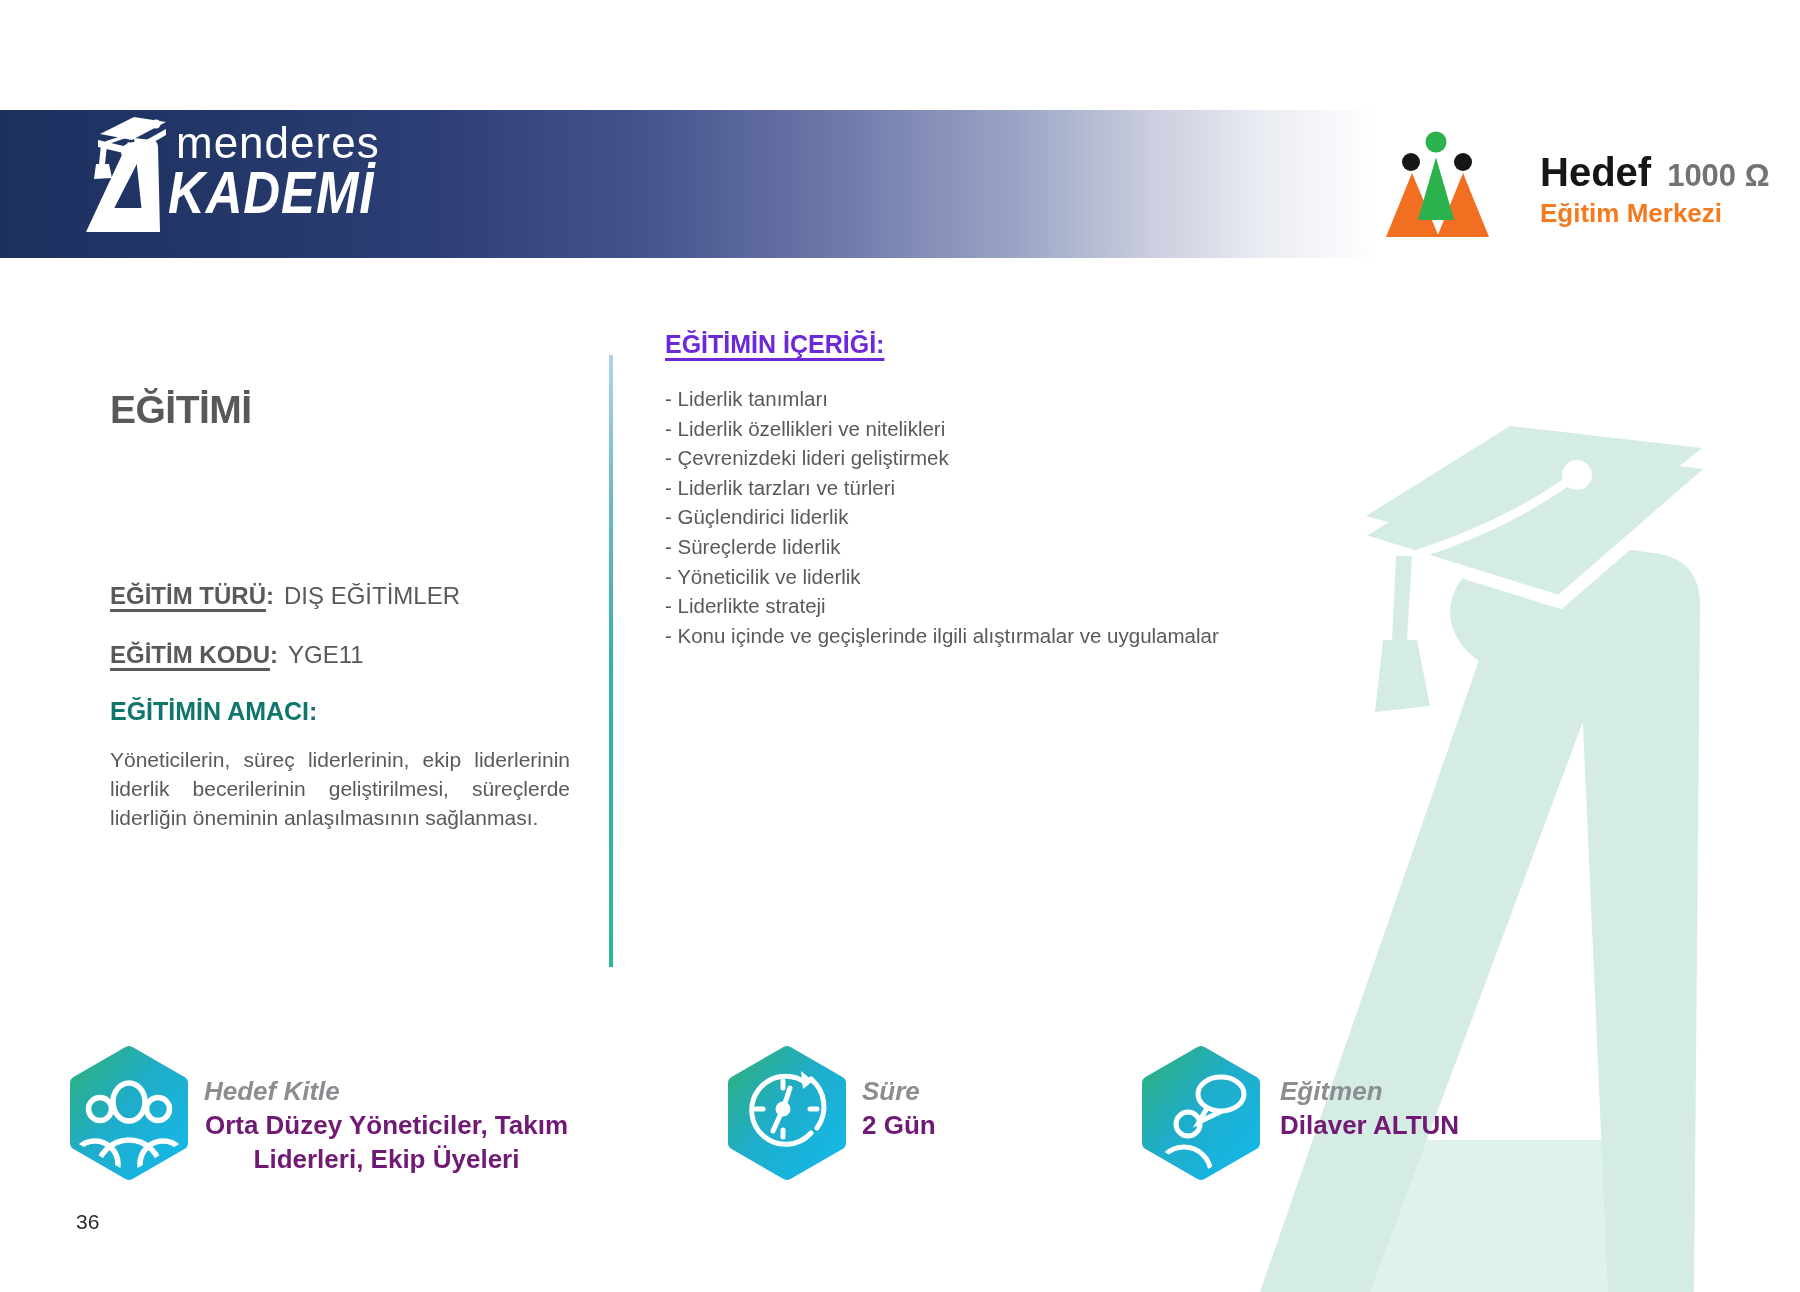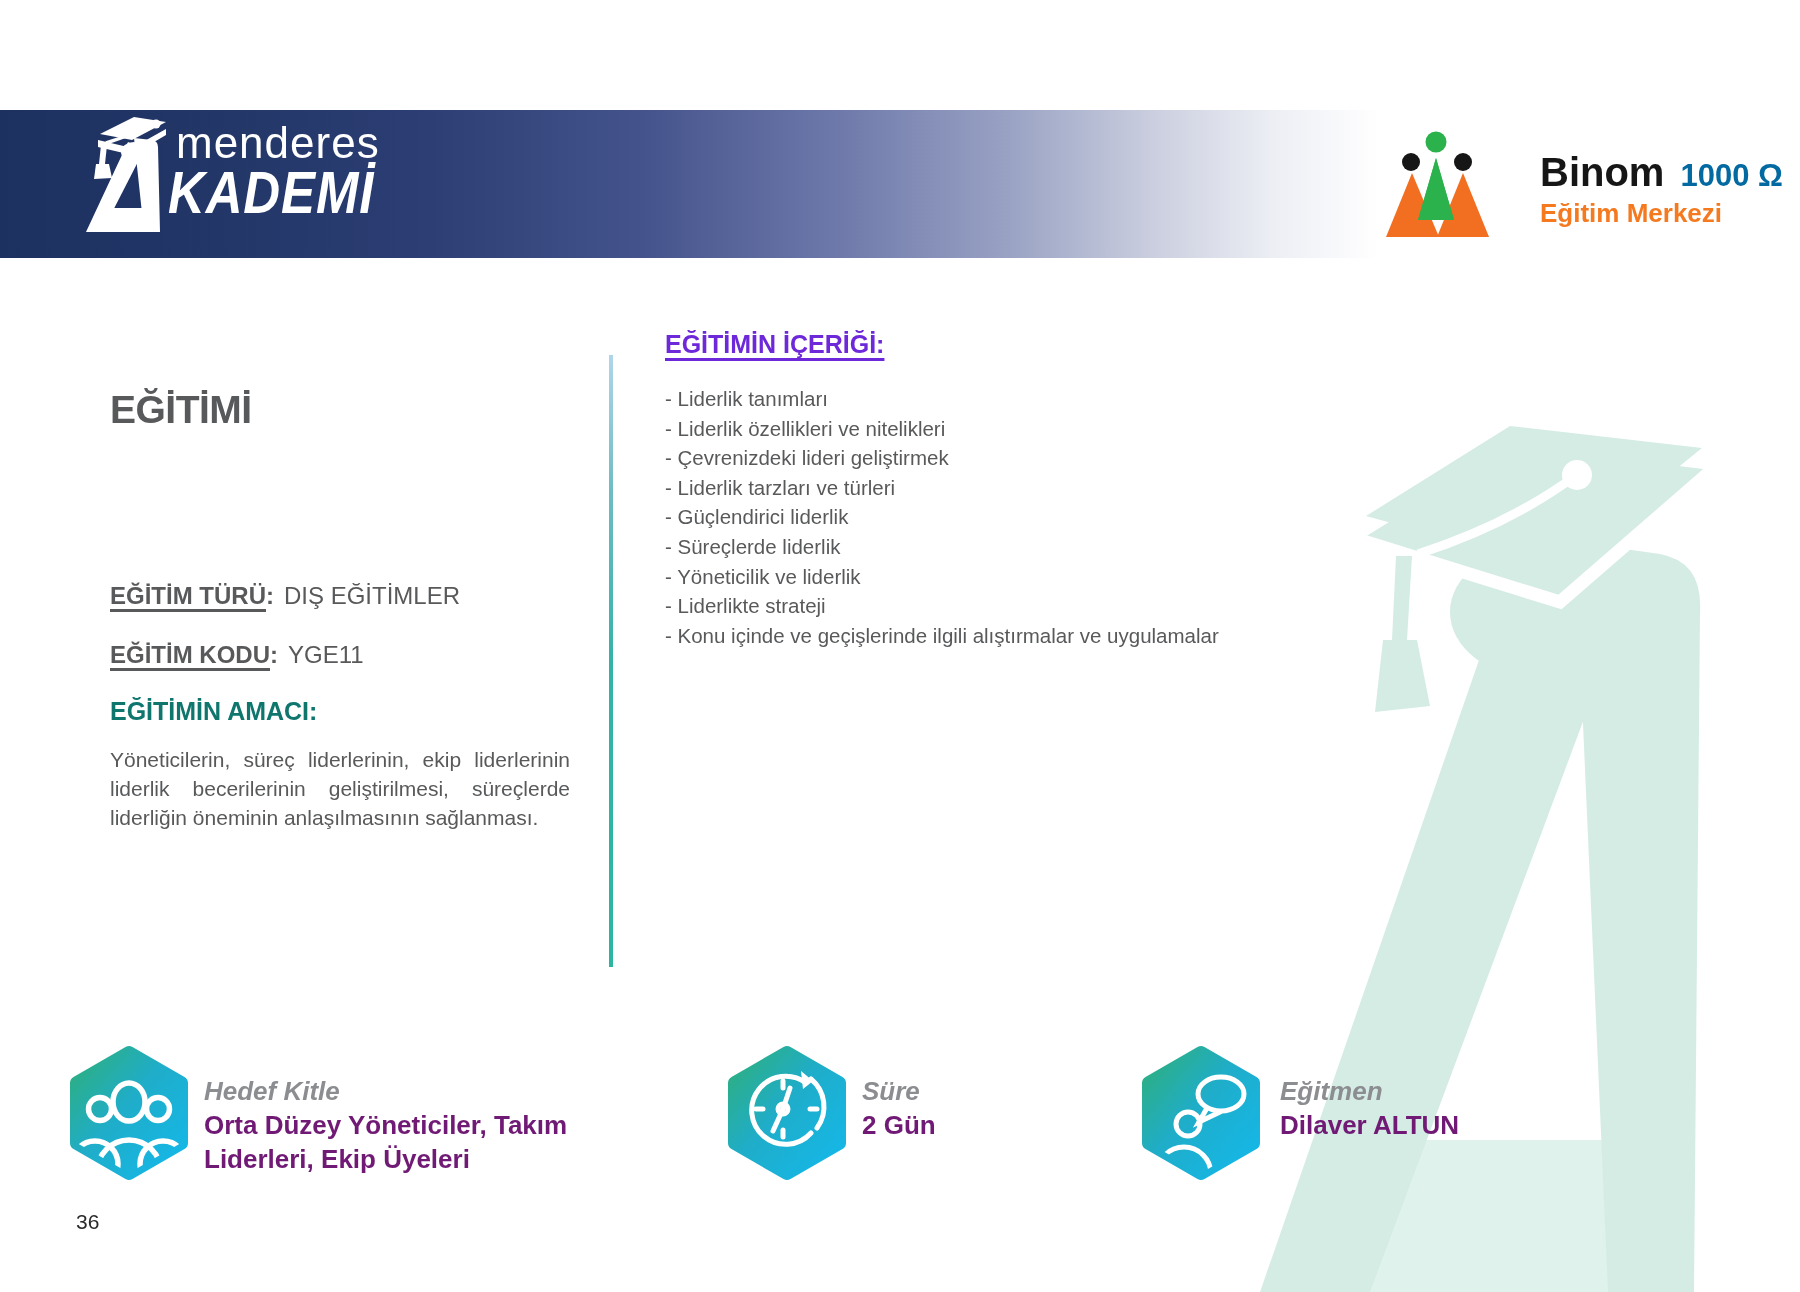--- a/index.html
+++ b/index.html
@@ -20,21 +20,21 @@
     font-weight:400;letter-spacing:1px;
   }
   .brand-akademi{
     position:absolute;left:168px;top:48px;color:#fff;font-size:60px;
     font-weight:700;font-style:italic;letter-spacing:1px;
     transform:scaleX(.85);transform-origin:left top;
   }
   .binom{position:absolute;left:1384px;top:128px;width:400px;height:115px;}
   .binom-text{position:absolute;left:156px;top:22px;white-space:nowrap;}
   .binom-name{font-size:40px;font-weight:800;color:#161616;letter-spacing:0px;}
-  .binom-ohm{font-size:31px;font-weight:700;color:#0369a1;margin-left:16px;}
+  .binom-ohm{font-size:31px;font-weight:700;color:#737373;margin-left:16px;}
   .binom-sub{font-size:26px;font-weight:700;color:#f4791f;margin-top:3px;}
   
   .watermark{position:absolute;left:1120px;top:382px;pointer-events:none;}
   
   .course-title{
     position:absolute;left:110px;top:312px;margin:0;
     font-size:39px;font-weight:700;color:#58595b;line-height:65px;
     letter-spacing:-0.5px;
   }
   .meta-row{position:absolute;left:110px;font-size:24px;color:#58595b;white-space:nowrap;}
@@ -74,21 +74,21 @@
   .hex-svg{position:absolute;top:1042px;}
   .hex-1{left:68px;} .hex-2{left:726px;} .hex-3{left:1140px;}
   .info-label{
     position:absolute;top:1076px;font-size:26px;font-weight:700;
     font-style:italic;color:#8b8d90;
   }
   .info-value{
     position:absolute;top:1108px;font-size:26px;font-weight:700;
     color:#701a75;line-height:34px;
   }
-  .t-target{left:204px;} .t-duration{left:862px;} .t-trainer{left:1280px;}
+  .t-target{left:204px;text-align:center;} .t-duration{left:862px;} .t-trainer{left:1280px;}
   .info-value.t-target{width:365px;}
   .page-number{position:absolute;left:76px;top:1210px;font-size:21px;color:#2b2b2b;}
 </style>
 </head>
 <body>
 
 <div class="page">
 
   <svg class="watermark" width="680" height="910" viewBox="0 0 680 910">
     <polygon points="268,758 502,758 492,910 215,910" fill="#dff2ec"></polygon>
@@ -126,21 +126,21 @@
       <polygon points="28,45 2,109 55,109" fill="#f26e21"></polygon>
       <polygon points="79,45 53,109 105,109" fill="#f26e21"></polygon>
       <polygon points="52,30 34,92 70,92" fill="#2bb24c"></polygon>
       <polygon points="52,30 70,92 34,92" fill="#2bb24c"></polygon>
       <circle cx="27" cy="34" r="9" fill="#161616"></circle>
       <circle cx="79" cy="34" r="9" fill="#161616"></circle>
       <circle cx="52" cy="14" r="10.5" fill="#2bb24c"></circle>
     </svg>
     <div class="binom-text">
       <div>
-        <span class="binom-name">Binom</span><span class="binom-ohm">1000 Ω</span>
+        <span class="binom-name">Hedef</span><span class="binom-ohm">1000 Ω</span>
       </div>
       <div class="binom-sub">Eğitim Merkezi</div>
     </div>
   </div>
 
   <h1 class="course-title"><br><span>EĞİTİMİ</span></h1>
 
   <div class="meta-row type">
     <span class="meta-label">EĞİTİM TÜRÜ</span><span class="meta-colon">:</span><span class="meta-value">DIŞ EĞİTİMLER</span>
   </div>

